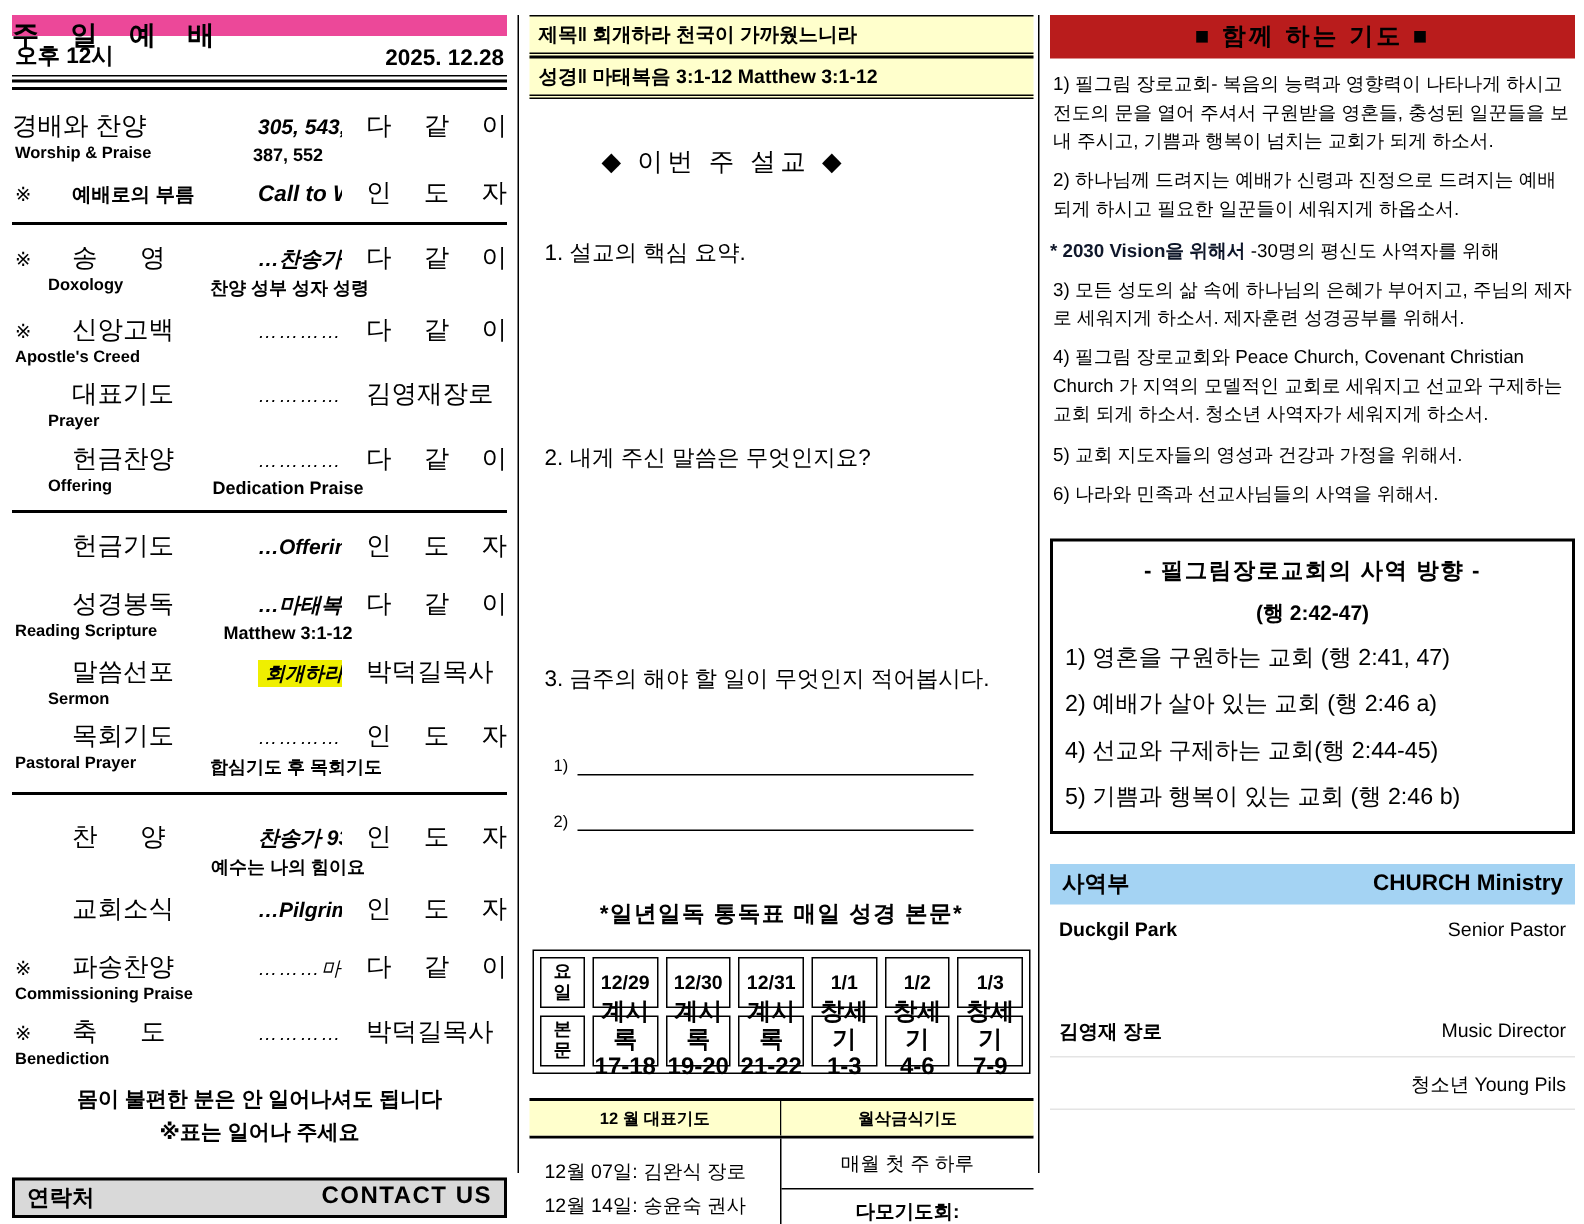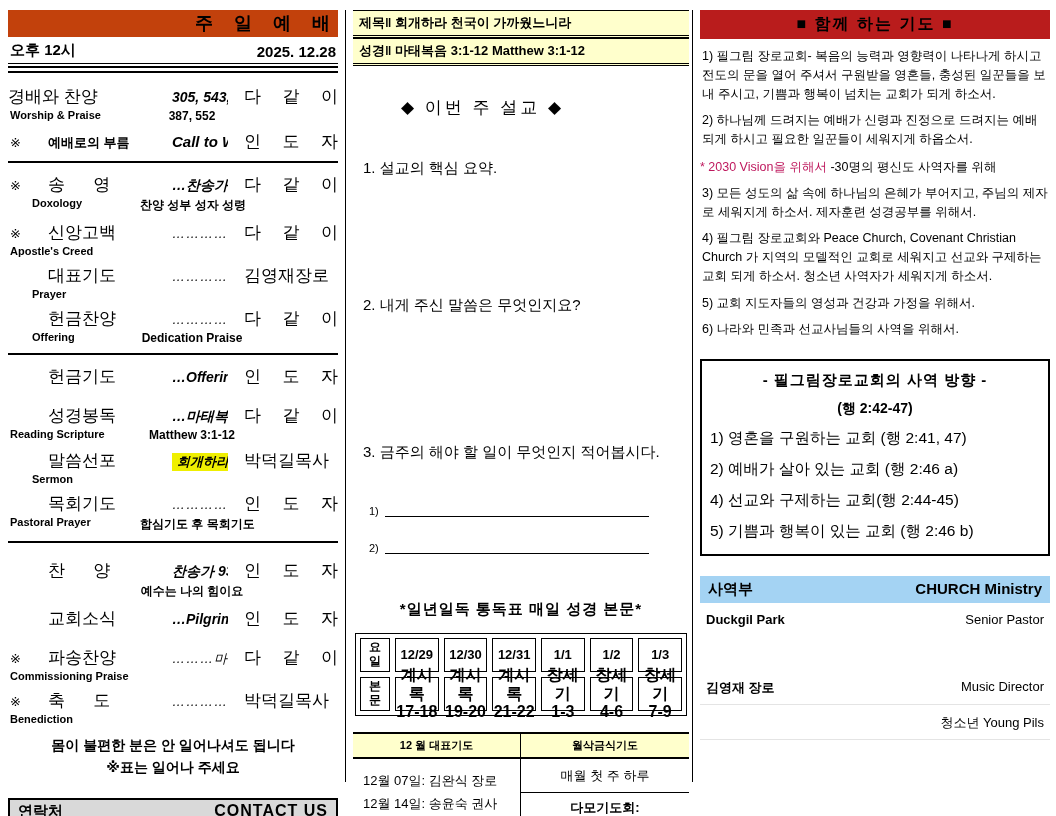--- a/index.html
+++ b/index.html
@@ -3,21 +3,21 @@
 <meta charset="utf-8">
 <style>
   html,body{margin:0;padding:0;background:#fff;}
   .page{position:relative;width:1056px;height:816px;background:#fff;overflow:hidden;
         font-family:"Liberation Sans","DejaVu Sans",sans-serif;color:#000;}
   .vsep{position:absolute;top:10px;height:772px;width:1px;background:#000;}
   #vsep1{left:345px;} #vsep2{left:692px;}
 
   
   .col-left{position:absolute;left:8px;top:10px;width:330px;}
-  .green-bar{background:#c2410c;height:27px;line-height:27px;text-align:right;
+  .green-bar{background:#ec4899;height:14px;line-height:27px;text-align:left;
              font-size:18px;font-weight:bold;letter-spacing:8px;}
   .date-row{display:flex;justify-content:space-between;align-items:flex-end;
             font-size:15px;font-weight:bold;padding:4px 2px 3px;border-bottom:1px solid #000;}
   .dbl{height:3px;border-top:2px solid #000;border-bottom:2px solid #000;margin-top:2px;margin-bottom:12px;}
 
   .entry{margin-bottom:7px;}
   .entry .line1{display:grid;grid-template-columns:24px 108px 1fr 94px;align-items:baseline;gap:16px;}
   .entry .line2{display:grid;grid-template-columns:24px 108px 1fr 94px;margin-top:1px;}
   .star{font-size:13px;padding-left:2px;}
   .w-title{font-size:17px;white-space:pre;}
@@ -63,21 +63,21 @@
   .pr-row{text-align:center;font-size:13px;padding:8px 2px 7px;border-bottom:1px solid #000;}
   .pr-pair{border-bottom:1px solid #000;padding:6px 2px;}
   .pr-pair .t{text-align:center;font-weight:bold;font-size:13px;}
 
   
   .col-right{position:absolute;left:700px;top:10px;width:350px;}
   .gray-bar{background:#b91c1c;text-align:center;font-weight:bold;font-size:16px;
             padding:4px 0;letter-spacing:2px;}
   .para{font-size:12.5px;line-height:1.5;margin-top:8px;padding:0 2px;}
   .vision-line{font-size:12.5px;margin-top:10px;white-space:nowrap;}
-  .red{color:#be185d;font-weight:normal;}
+  .red{color:#0f172a;font-weight:bold;}
   .vision-sub{margin-left:136px;font-size:12.5px;line-height:1.7;}
   .vbox{border:2px solid #000;margin-top:20px;padding:6px 8px 12px;}
   .vbox-title{text-align:center;font-weight:bold;font-size:15px;margin-top:4px;letter-spacing:1px;}
   .vbox-sub{text-align:center;font-weight:bold;font-size:14px;margin-top:10px;}
   .vbox-item{font-size:15.5px;margin-top:10px;white-space:nowrap;}
   .blue-bar{background:#A4D3F3;display:flex;justify-content:space-between;
             font-weight:bold;font-size:15px;padding:4px 8px;margin-top:20px;}
   .min-row{display:flex;justify-content:space-between;font-size:13px;
            padding:9px 6px 7px;border-bottom:1px solid #E4E4E4;}
   .min-row .ml{font-weight:bold;} .min-row .mr{}

